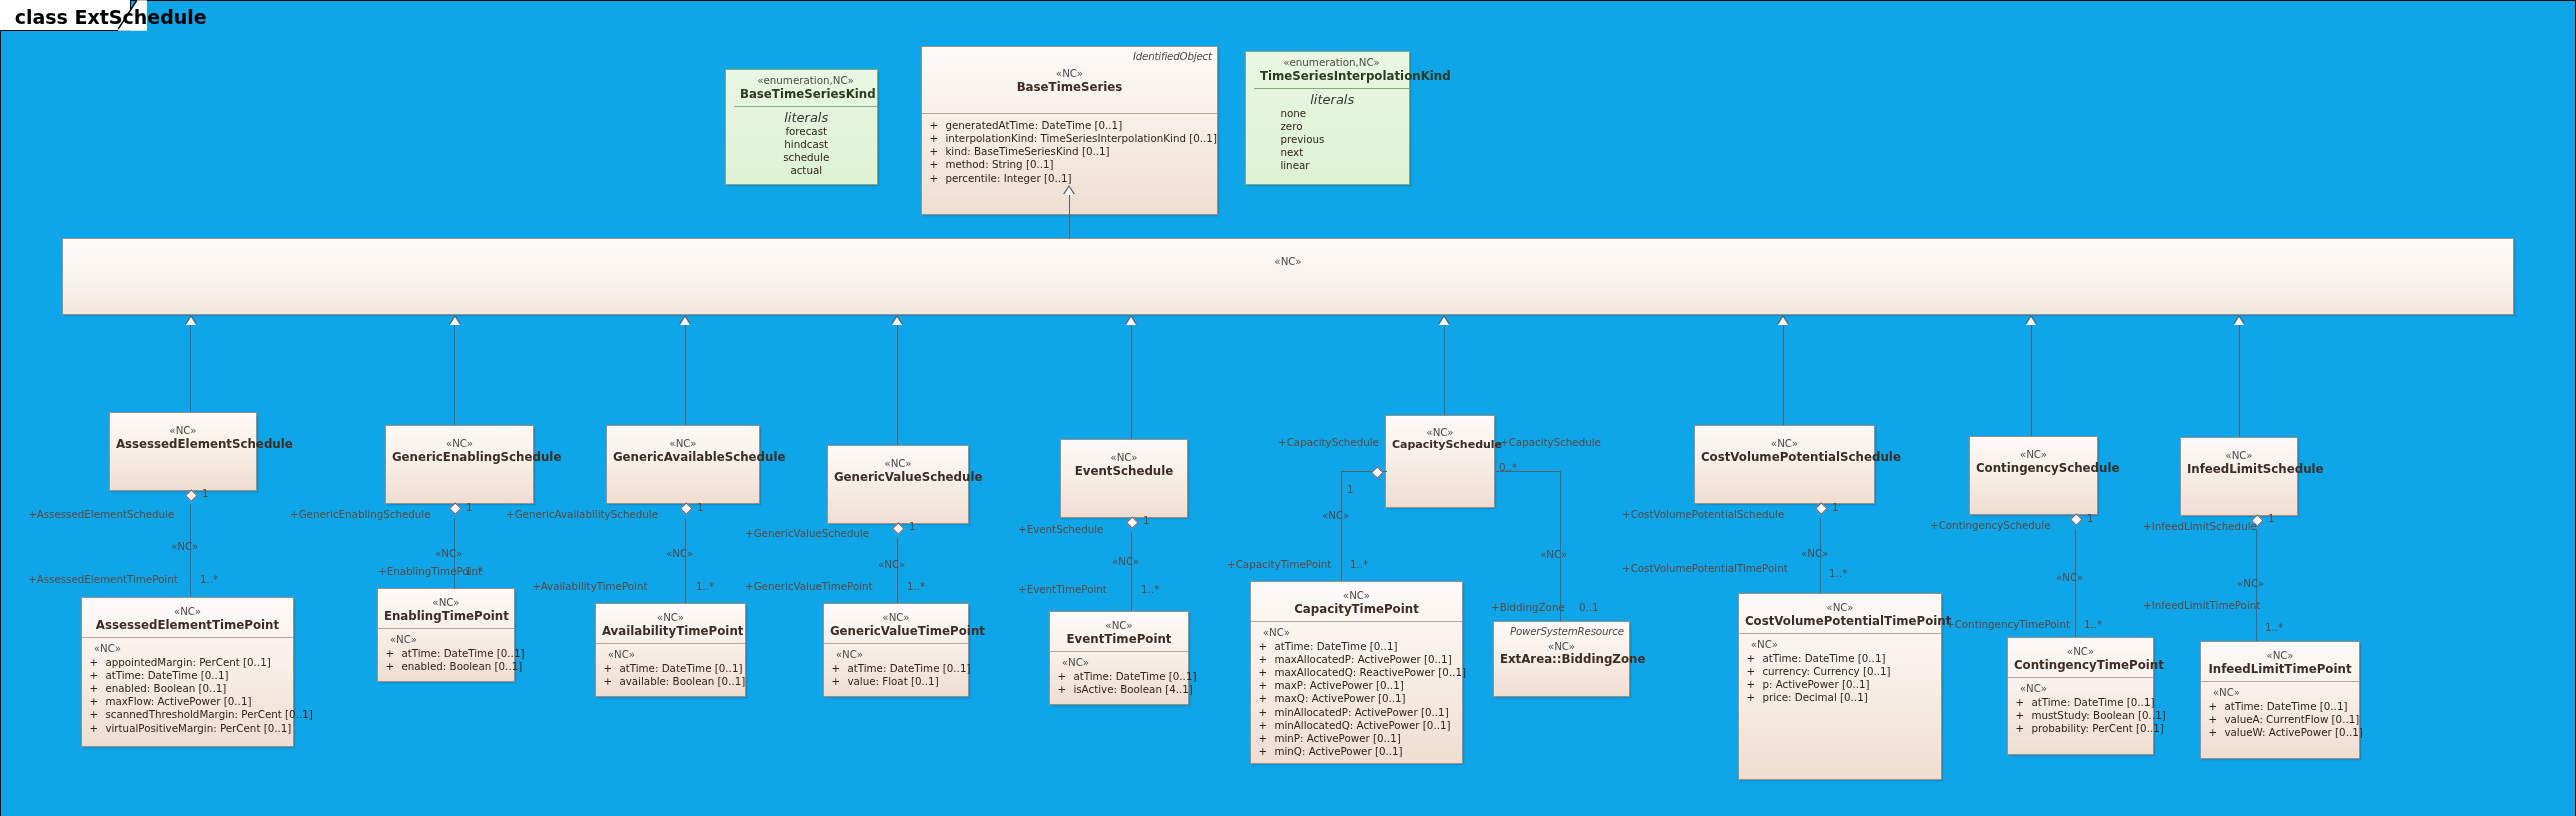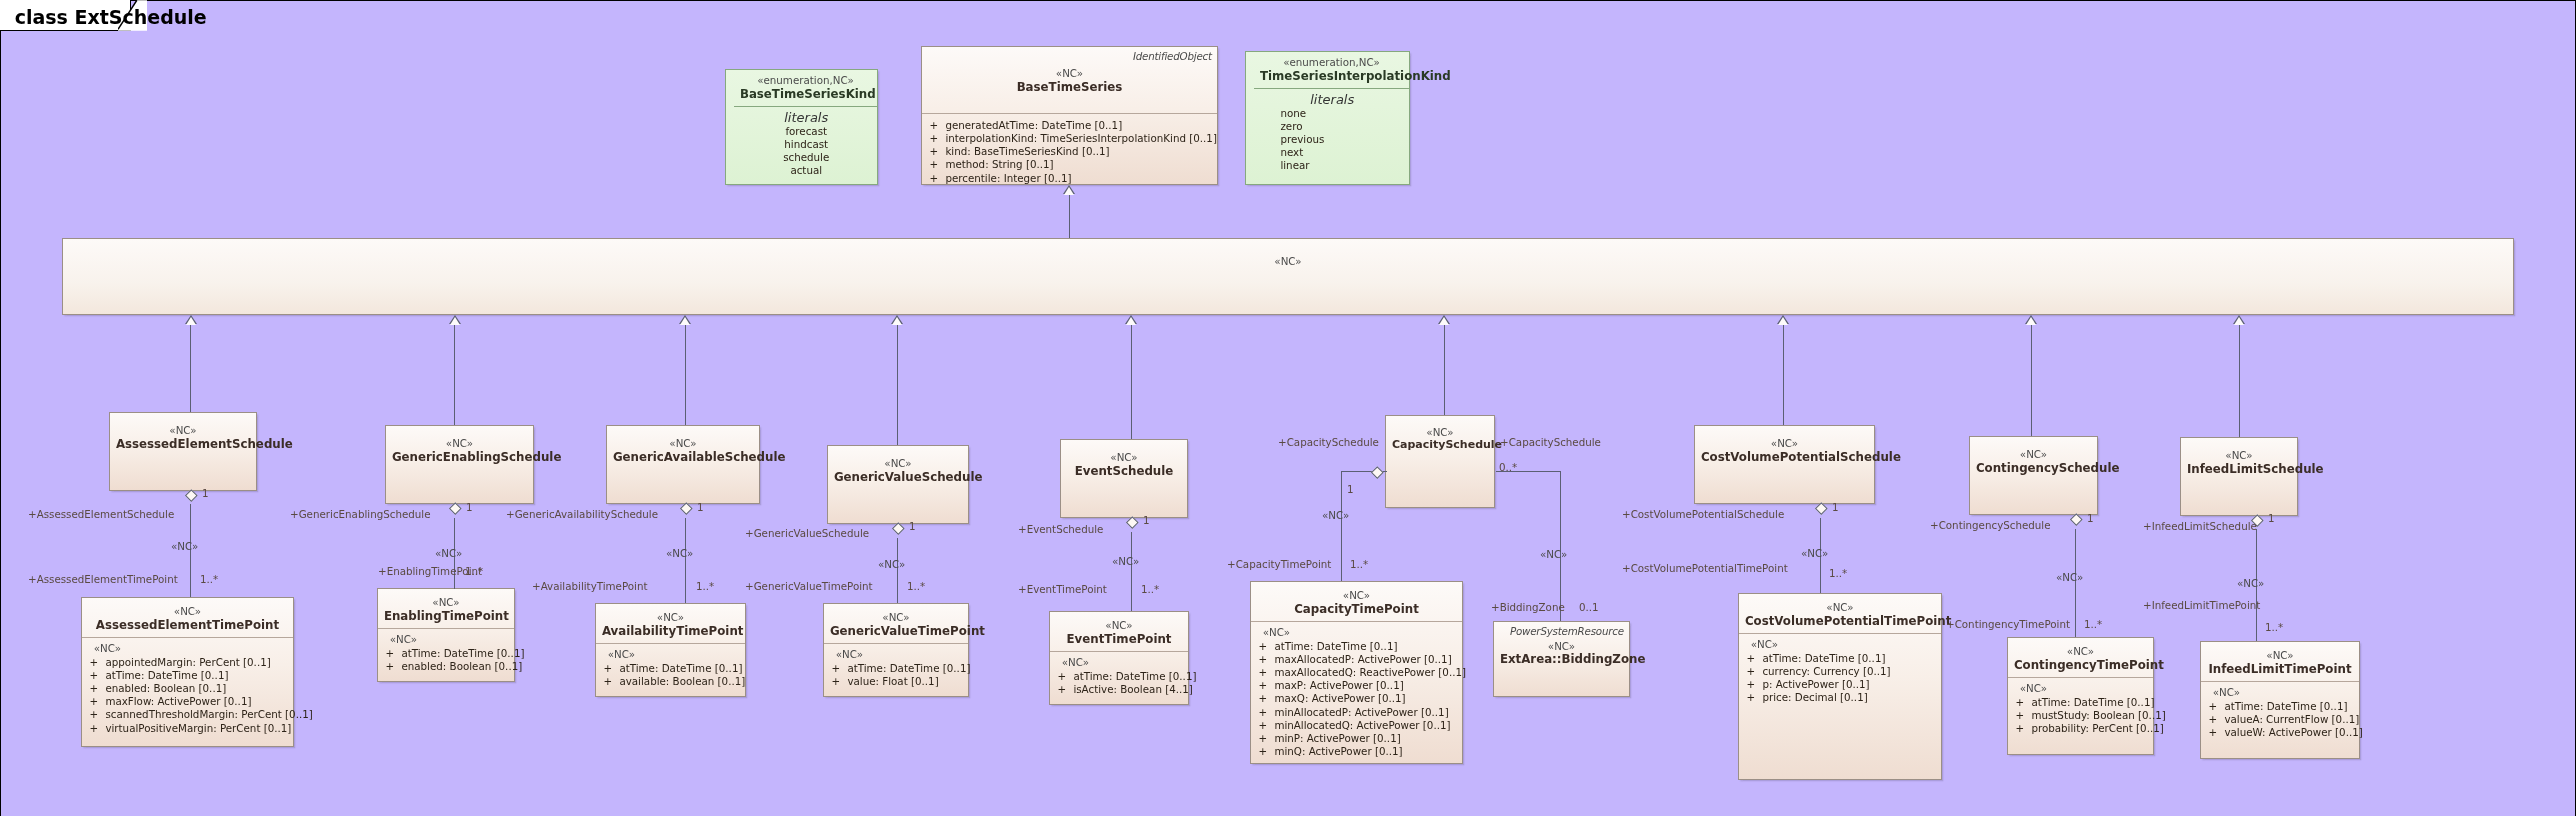--- a/index.html
+++ b/index.html
@@ -1,17 +1,17 @@
 <!DOCTYPE html>
 <html style="font-size:11.8px"><head>
 <meta charset="utf-8">
 <style>
   html,body{margin:0;padding:0;background:#ffffff;}
   body{font-family:"DejaVu Sans","Liberation Sans",sans-serif;}
-  #canvas{position:relative;width:2576px;height:817px;background:#c4b5fd;overflow:hidden;}
+  #canvas{position:relative;width:2576px;height:817px;background:#0ea5e9;overflow:hidden;}
 
   
   .frame{position:absolute;left:0;top:0;width:2576px;height:817px;border:1.5px solid #000;box-sizing:border-box;}
   .frame-tab{position:absolute;left:0;top:0;height:31px;box-sizing:border-box;
     border-right:1.5px solid #000;border-bottom:1.5px solid #000;background:#fff;}
   .frame-tab-label{position:absolute;left:14.7px;top:5.9px;font-size:19px;font-weight:bold;color:#000;white-space:nowrap;}
 
   
   .cls{position:absolute;box-sizing:border-box;border:1.1px solid #9b8f86;
     background:linear-gradient(to bottom,#fdfaf8 0%,#f8efe8 45%,#efddd1 100%);
@@ -75,21 +75,21 @@
     </div>
     <div class="body">
       <div class="lit-title">literals</div>
       <div class="lit">forecast</div>
       <div class="lit">hindcast</div>
       <div class="lit">schedule</div>
       <div class="lit">actual</div>
     </div>
   </div>
 
-  <div class="cls" style="left:921px;top:46px;width:297px;height:139px;">
+  <div class="cls" style="left:921px;top:46px;width:297px;height:169px;">
     <div class="hdr div" style="height:57px;">
       <div class="parentname">IdentifiedObject</div>
       <div class="stereo" style="margin-top:16px;">«NC»</div>
       <div class="cname">BaseTimeSeries</div>
     </div>
     <div class="body">
       <div class="attr"><span class="vis">+</span><span>generatedAtTime: DateTime [0..1]</span></div>
       <div class="attr"><span class="vis">+</span><span>interpolationKind: TimeSeriesInterpolationKind [0..1]</span></div>
       <div class="attr"><span class="vis">+</span><span>kind: BaseTimeSeriesKind [0..1]</span></div>
       <div class="attr"><span class="vis">+</span><span>method: String [0..1]</span></div>

